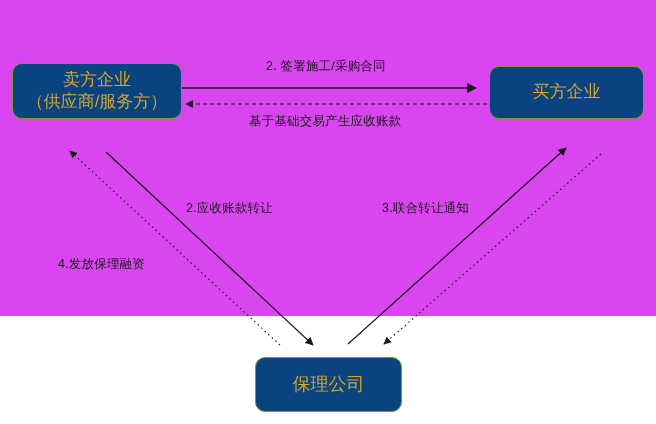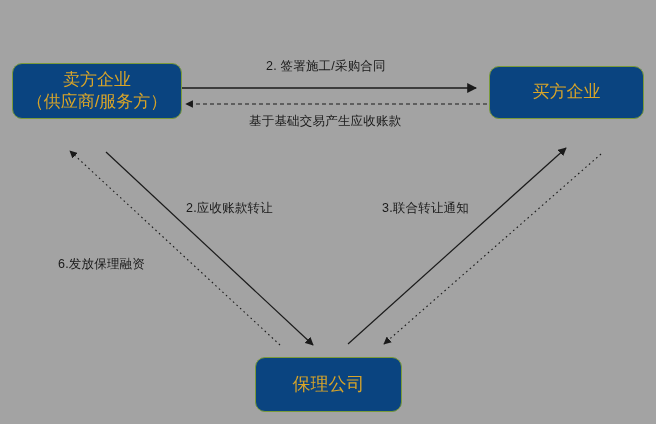--- a/index.html
+++ b/index.html
@@ -2,21 +2,21 @@
 <html><head>
 <meta charset="utf-8">
 <style>
   html,body{margin:0;padding:0;}
   body{
     width:656px;height:424px;
     background:#ffffff;
     font-family:"Liberation Sans","DejaVu Sans",sans-serif;
     overflow:hidden;
   }
-  #canvas{position:relative;width:656px;height:424px;background:#a3a3a3;}
+  #canvas{position:relative;width:656px;height:316px;background:#d946ef;}
 
   #arrow-layer{position:absolute;left:0;top:0;width:656px;height:424px;}
 
   .node{
     position:absolute;
     background:#0a4480;
     border:1px solid #7a9a3a;
     border-radius:10px;
     display:flex;
     flex-direction:column;
@@ -83,15 +83,15 @@
   </div>
 
   <div class="node" id="node-factor">
     <span class="ln">保理公司</span>
   </div>
 
   <div class="edge-label" id="label-1">2. 签署施工/采购合同</div>
   <div class="edge-label" id="label-2">基于基础交易产生应收账款</div>
   <div class="edge-label" id="label-3">2.应收账款转让</div>
   <div class="edge-label" id="label-4">3.联合转让通知</div>
-  <div class="edge-label" id="label-5">6.发放保理融资</div>
+  <div class="edge-label" id="label-5">4.发放保理融资</div>
 
 </div>
 
 </body></html>

